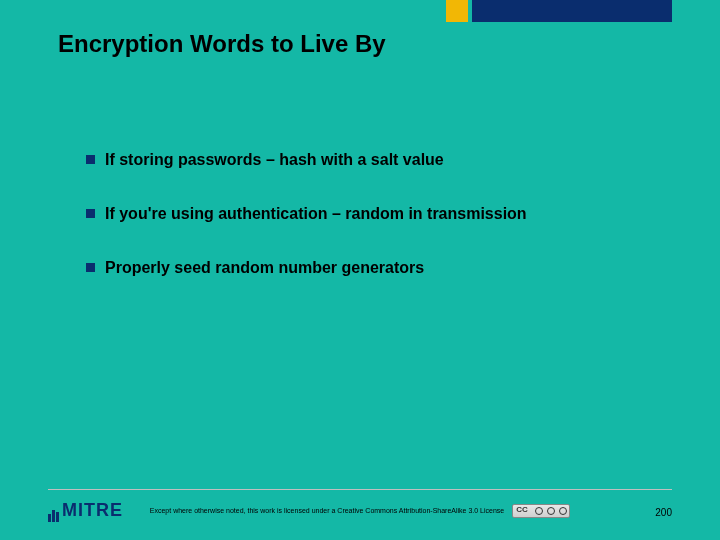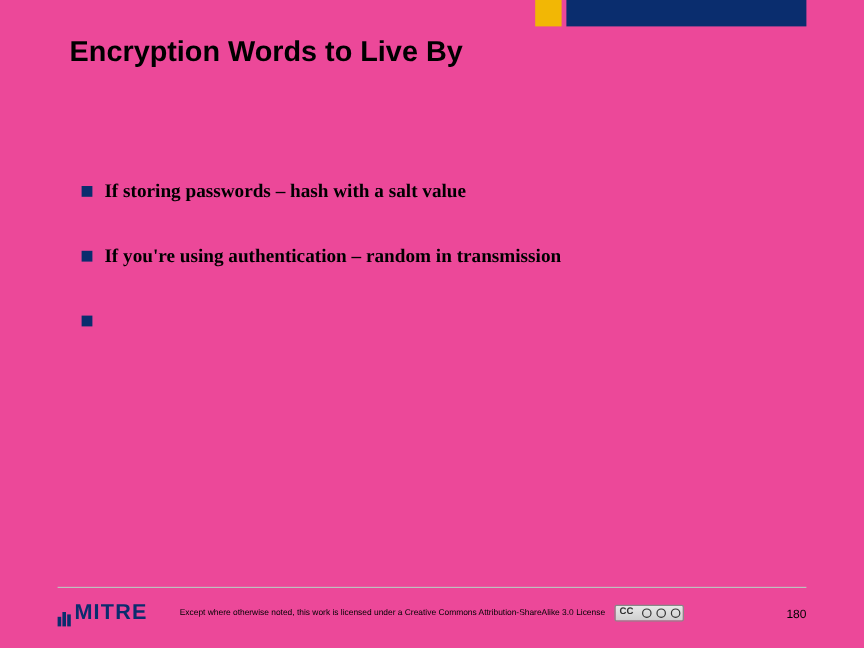--- a/index.html
+++ b/index.html
@@ -1,21 +1,21 @@
 <!DOCTYPE html>
 <html><head>
 <meta charset="utf-8">
 <style>
   * { margin: 0; padding: 0; box-sizing: border-box; }
   html, body { width: 720px; height: 540px; font-family: Arial, Helvetica, sans-serif; background: #fff; }
   .slide {
     position: relative;
     width: 720px;
     height: 540px;
-    background: #ec4899;
+    background: #14b8a6;
     overflow: hidden;
   }
   .accent-bar {
     position: absolute;
     top: 0;
     right: 48px;
     height: 22px;
     display: flex;
   }
   .accent-small { width: 22px; height: 22px; background: #f2b705; margin-right: 4px; }
@@ -24,23 +24,22 @@
     position: absolute;
     top: 30px;
     left: 58px;
     font-size: 24px;
     font-weight: bold;
     color: #000;
   }
   .content {
     position: absolute;
     top: 150px;
-    left: 68px;
+    left: 86px;
     right: 60px;
-    font-family: Liberation Serif, serif;
   }
   .bullet-row {
     display: flex;
     align-items: flex-start;
     margin-bottom: 34px;
   }
   .bullet-marker {
     width: 9px;
     height: 9px;
     background: #0a2d6e;
@@ -143,35 +142,36 @@
     <div class="bullet-row">
       <div class="bullet-marker"></div>
       <div class="bullet-text">If storing passwords – hash with a salt value</div>
     </div>
     <div class="bullet-row">
       <div class="bullet-marker"></div>
       <div class="bullet-text">If you're using authentication – random in transmission</div>
     </div>
     <div class="bullet-row">
       <div class="bullet-marker"></div>
+      <div class="bullet-text">Properly seed random number generators</div>
     </div>
   </div>
 
   <div class="footer-rule"></div>
 
   <div class="logo">
     <span class="bars">
       <span style="height:8px"></span><span style="height:12px"></span><span style="height:10px"></span>
     </span><span>MITRE</span>
   </div>
 
   <div class="license">
     <span>Except where otherwise noted, this work is licensed under a Creative Commons Attribution-ShareAlike 3.0 License</span>
     <span class="cc-badge">
       <span class="circ" style="left:22px"></span>
       <span class="circ" style="left:34px"></span>
       <span class="circ" style="left:46px"></span>
     </span>
   </div>
 
-  <div class="pagenum">180</div>
+  <div class="pagenum">200</div>
 
 </div>
 
 </body></html>

